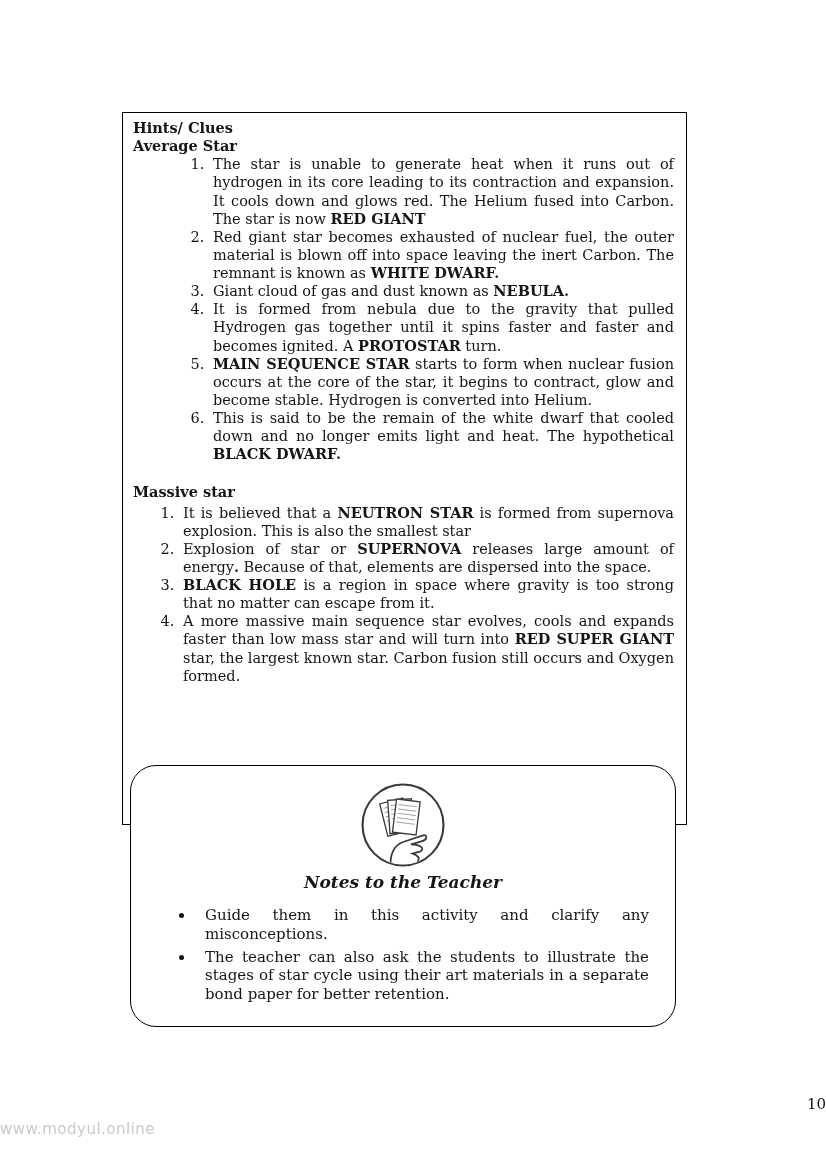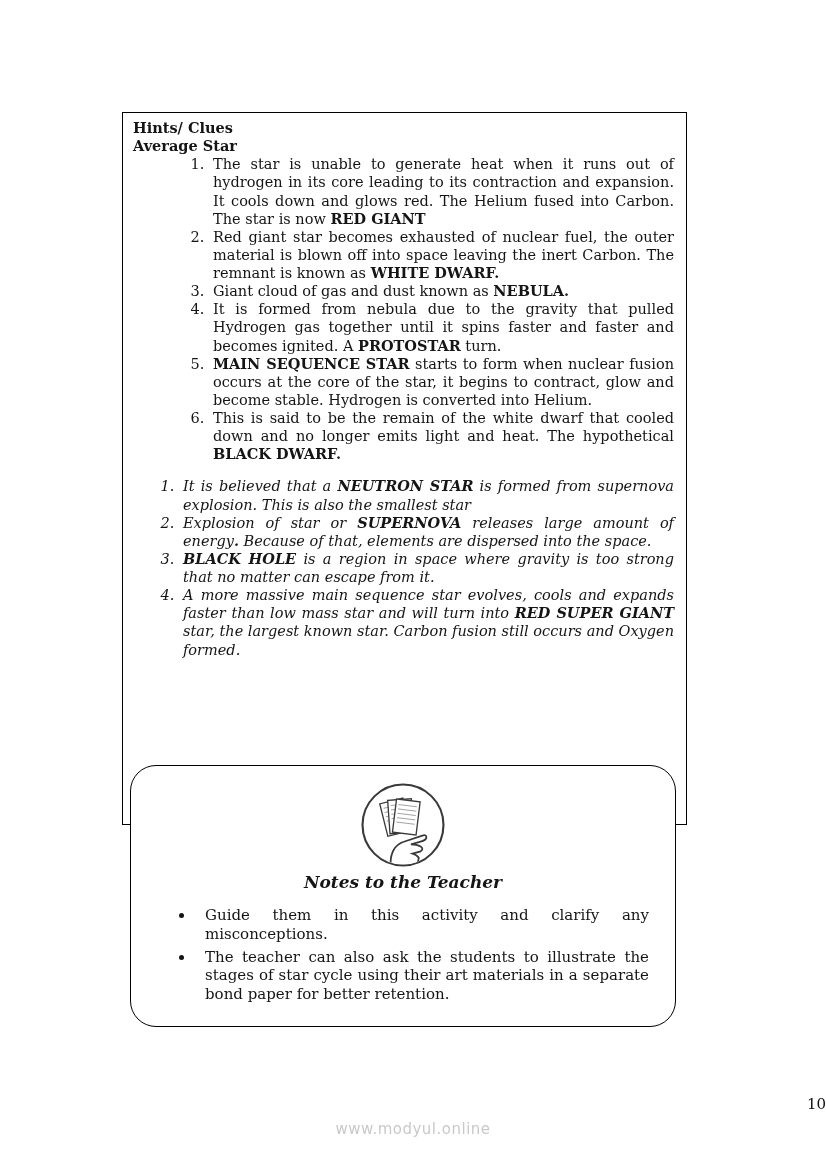--- a/index.html
+++ b/index.html
@@ -15,21 +15,21 @@
   .hints-box {
     position: absolute; left: 122px; top: 112px;
     width: 565px; height: 713px;
     border: 1.5px solid #000;
     padding: 6px 12px 6px 10px;
     font-size: 14.5px; line-height: 1.25;
   }
   .hints-title, .sub-heading { font-size: 14.5px; font-weight: bold; }
   ol.star-list { list-style: decimal outside; text-align: justify; }
   ol.avg-list { padding-left: 76px; }
-  ol.massive-list { padding-left: 46px; margin-top: 14px; font-style: italic; }
+  ol.massive-list { padding-left: 46px; margin-top: 2px; }
   ol.star-list li { padding-left: 4px; }
   .massive-heading { margin-top: 20px; }
   b { font-weight: bold; }
 
   
   .notes-box {
     position: absolute; left: 130px; top: 765px;
     width: 546px; height: 262px;
     border: 1.5px solid #000;
     border-radius: 26px;
@@ -49,21 +49,21 @@
   }
   ul.notes-bullets li { padding-left: 10px; margin-bottom: 4px; }
 
   
   .page-number {
     position: absolute; top: 1095px; left: 0; width: 100%;
     text-align: right; font-size: 15px; color: #111;
   }
   .watermark {
     position: absolute; top: 1120px; left: 0; width: 100%;
-    text-align: center; font-size: 15px;
+    font-size: 15px;
     color: #c9c9c9;
     font-family: "DejaVu Sans", "Liberation Sans", sans-serif;
     letter-spacing: 0.5px;
   }
 </style>
 </head>
 <body>
 
 <div class="page">
 
@@ -73,20 +73,21 @@
 
     <ol class="star-list avg-list">
       <li><span>The star is unable to generate heat when it runs out of hydrogen in its core leading to its contraction and expansion. It cools down and glows red. The Helium fused into Carbon. The star is now </span><b>RED GIANT</b></li>
       <li><span>Red giant star becomes exhausted of nuclear fuel, the outer material is blown off into space leaving the inert Carbon. The remnant is known as </span><b>WHITE DWARF.</b></li>
       <li><span>Giant cloud of gas and dust known as </span><b>NEBULA.</b></li>
       <li><span>It is formed from nebula due to the gravity that pulled Hydrogen gas together until it spins faster and faster and becomes ignited. A </span><b>PROTOSTAR</b><span> turn.</span></li>
       <li><b>MAIN SEQUENCE STAR</b><span> starts to form when nuclear fusion occurs at the core of the star, it begins to contract, glow and become stable. Hydrogen is converted into Helium.</span></li>
       <li><span>This is said to be the remain of the white dwarf that cooled down and no longer emits light and heat. The hypothetical </span><b>BLACK DWARF.</b></li>
     </ol>
 
+    <h4 class="sub-heading massive-heading">Massive star</h4>
 
     <ol class="star-list massive-list">
       <li><span>It is believed that a </span><b>NEUTRON STAR</b><span> is formed from supernova explosion. This is also the smallest star</span></li>
       <li><span>Explosion of star or </span><b>SUPERNOVA</b><span> releases large amount of energy</span><b>.</b><span> Because of that, elements are dispersed into the space.</span></li>
       <li><b>BLACK HOLE</b><span> is a region in space where gravity is too strong that no matter can escape from it.</span></li>
       <li><span>A more massive main sequence star evolves, cools and expands faster than low mass star and will turn into </span><b>RED SUPER GIANT</b><span> star, the largest known star. Carbon fusion still occurs and Oxygen formed.</span></li>
     </ol>
   </section>
 
   <section class="notes-box">

